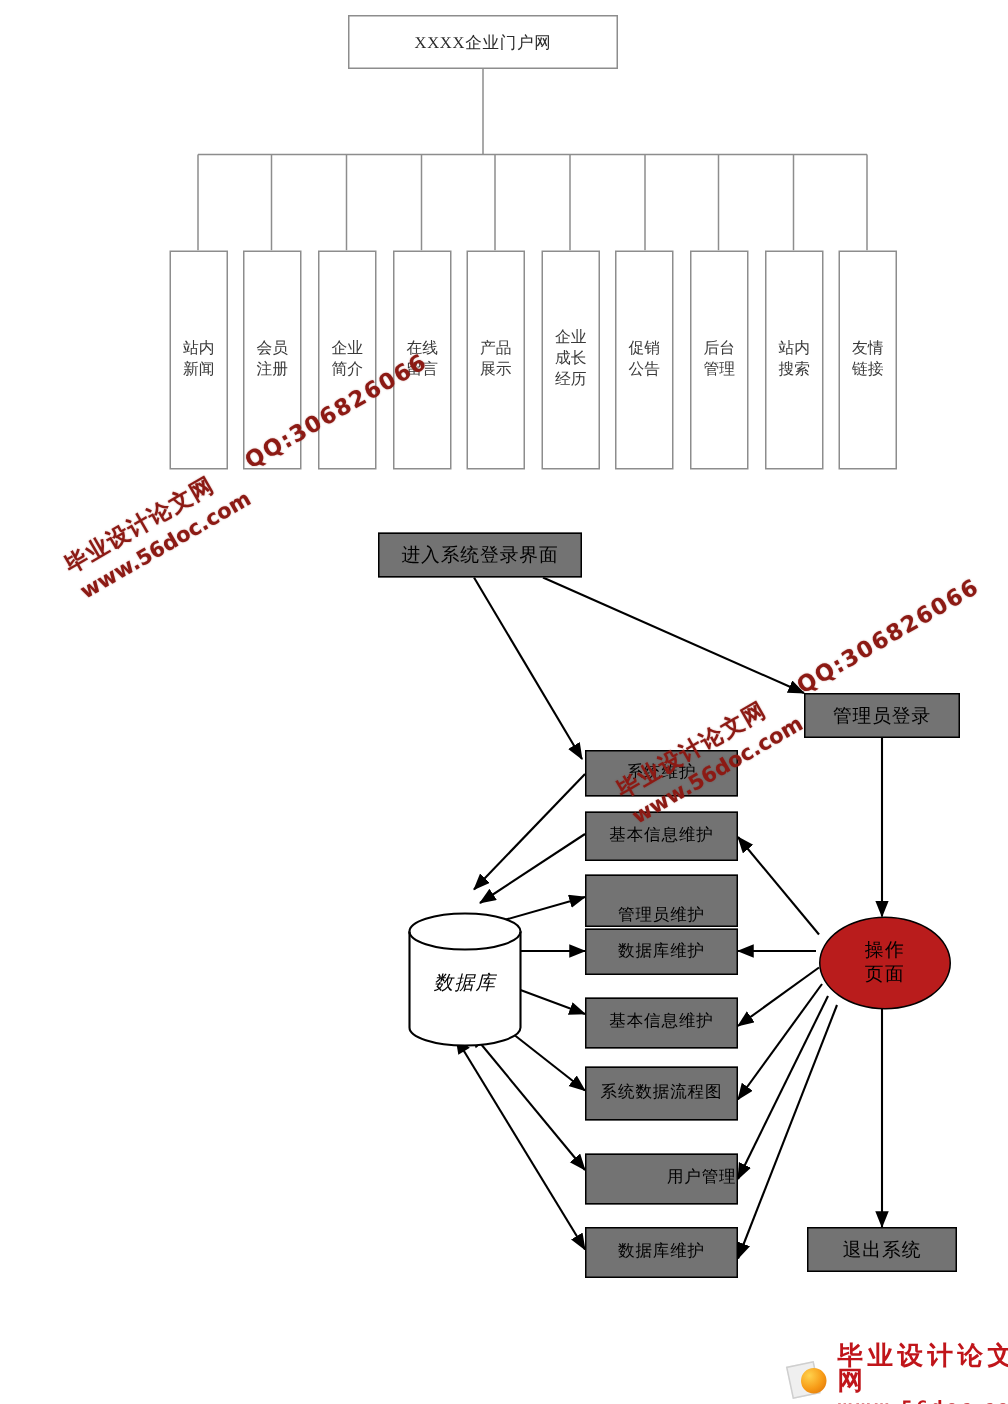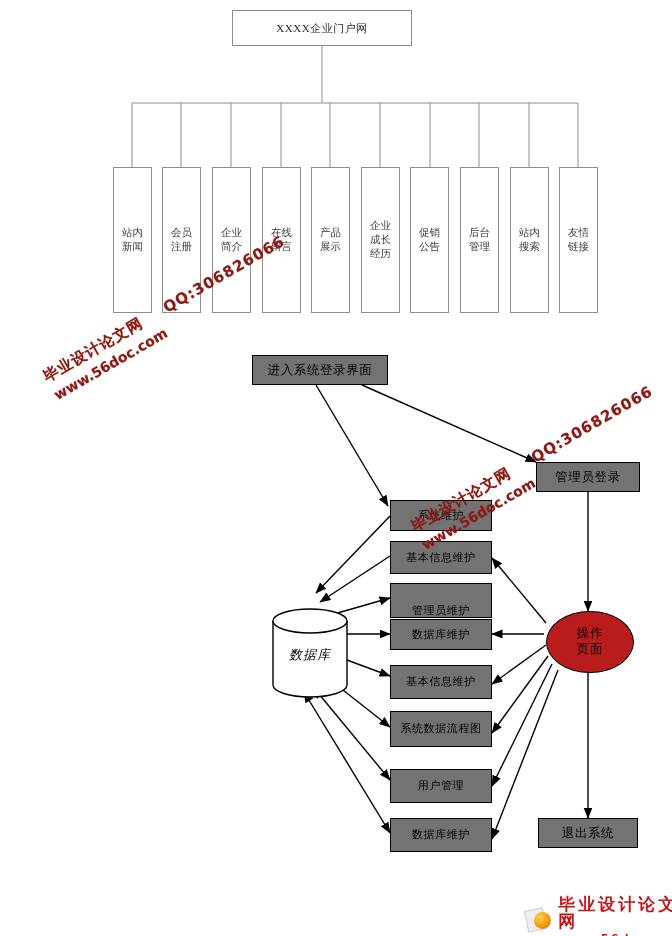--- a/index.html
+++ b/index.html
@@ -221,21 +221,21 @@
       </div>
       <div class="node flow-box small" style="left: 374px; top: 619px; width: 102px; height: 31px;">
         <span>数据库维护</span>
       </div>
       <div class="node flow-box small" style="left: 374px; top: 665px; width: 102px; height: 34px;">
         <span>基本信息维护</span>
       </div>
       <div class="node flow-box small" style="left: 374px; top: 711px; width: 102px; height: 36px;">
         <span>系统数据流程图</span>
       </div>
-      <div class="node flow-box small" style="left: 374px; top: 769px; width: 102px; height: 34px;">
+      <div class="node flow-box small" style="left: 374px; top: 769px; width: 102px; height: 34px; justify-content: flex-end;">
         <span>用户管理</span>
       </div>
       <div class="node flow-box small" style="left: 374px; top: 818px; width: 102px; height: 34px;">
         <span>数据库维护</span>
       </div>
     </div>
 
   <div class="node oval" style="left:530px;top:611px;width:88px;height:62px;flex-direction:column;">
     <span>操作</span>
     <span>页面</span>

